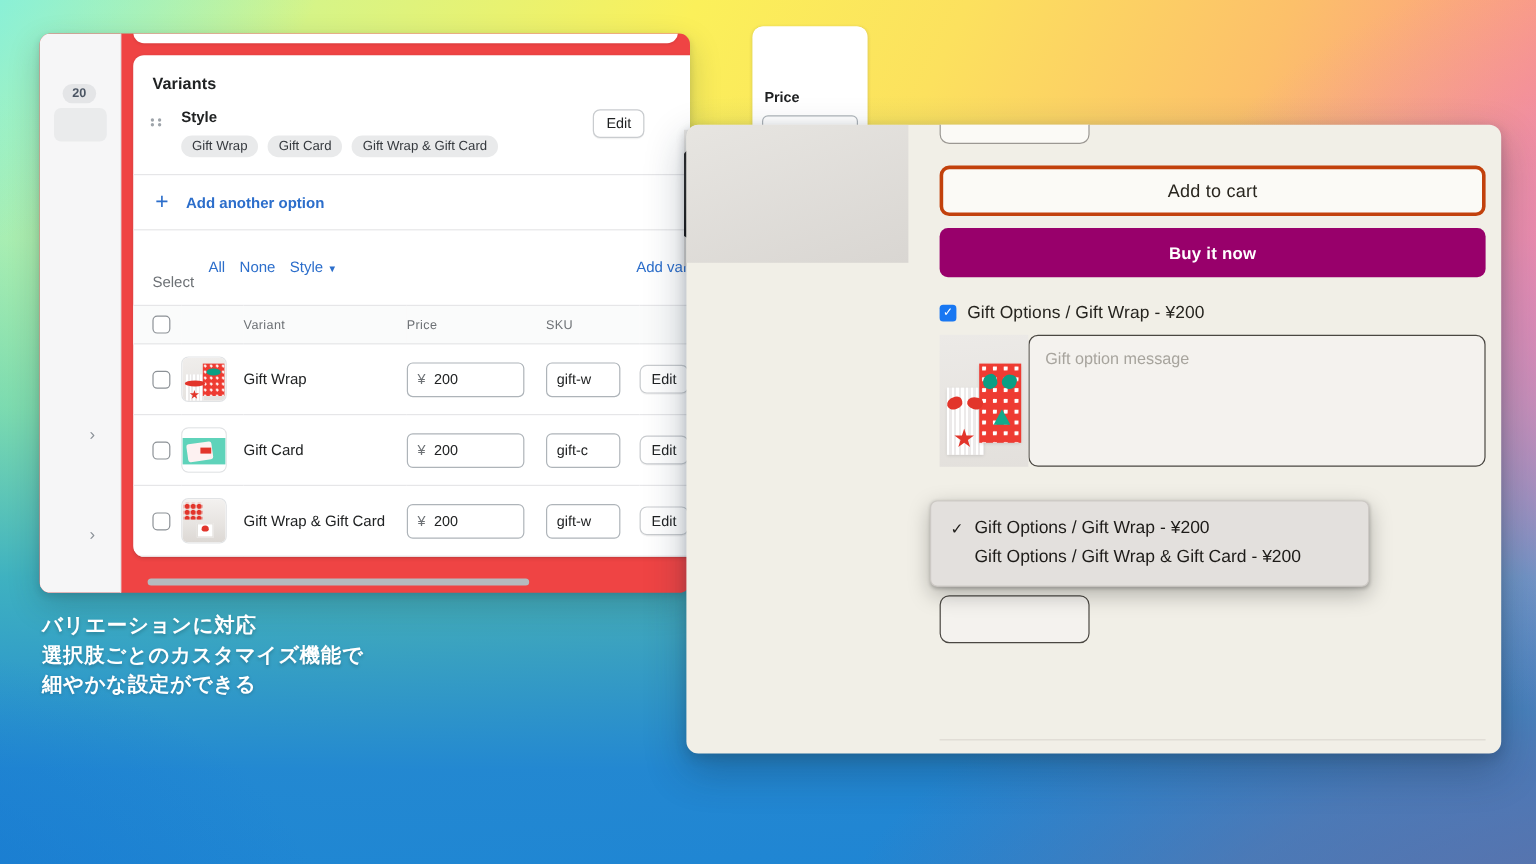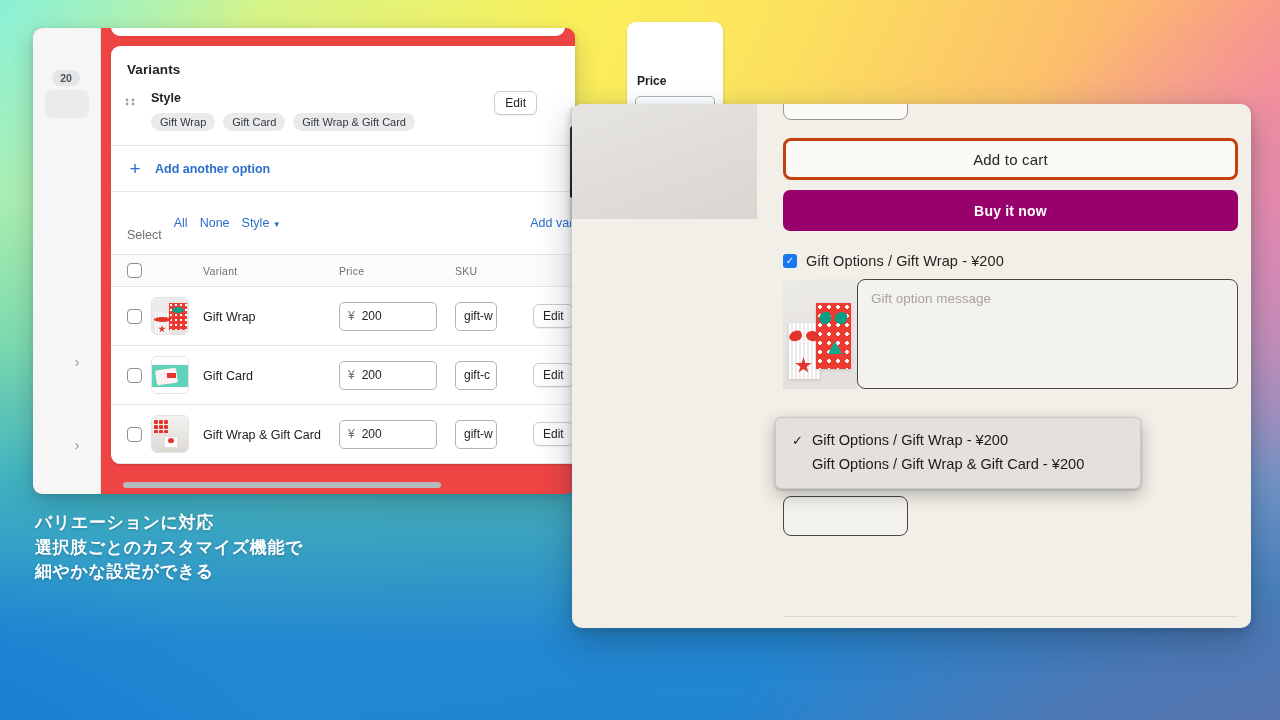--- a/index.html
+++ b/index.html
@@ -98,21 +98,21 @@
   .c-edit { width: 70px; }
   .cb { width: 15px; height: 15px; border: 1.6px solid #8c9196; border-radius: 4px;
         background: #fff; display: block; }
   .thumb { width: 38px; height: 38px; border-radius: 6px; border: 1px solid #e1e3e5;
            overflow: hidden; background: #fff; position: relative; }
   .vname { font-size: 12.5px; color: #202223; }
   .inp { border: 1px solid #aeb4b9; border-radius: 5px; height: 29px; width: 98px;
          display: flex; align-items: center; padding: 0 8px; gap: 7px;
          font-size: 12px; color: #202223; background: #fff; }
   .inp .cur { color: #6d7175; }
-  .inp.sku { width: 42px; overflow: hidden; white-space: nowrap; }
+  .inp.sku { width: 62px; overflow: hidden; white-space: nowrap; }
   .rowedit { background: #fff; border: 1px solid #c9cccf; border-radius: 6px;
              font-size: 12px; padding: 4px 9px; color: #202223; display: inline-block;
              box-shadow: 0 1px 0 rgba(0,0,0,.05); }
   .hscroll { position: absolute; left: 22px; width: 318px; bottom: 6px; height: 6px;
              background: #b5babe; border-radius: 3px; }
 
   
   #tags-card { position: absolute; left: 627px; top: 22px; width: 96px; height: 118px;
                background: #fff; border-radius: 9px;
                box-shadow: 0 1px 3px rgba(22,29,37,.16); overflow: hidden; }

